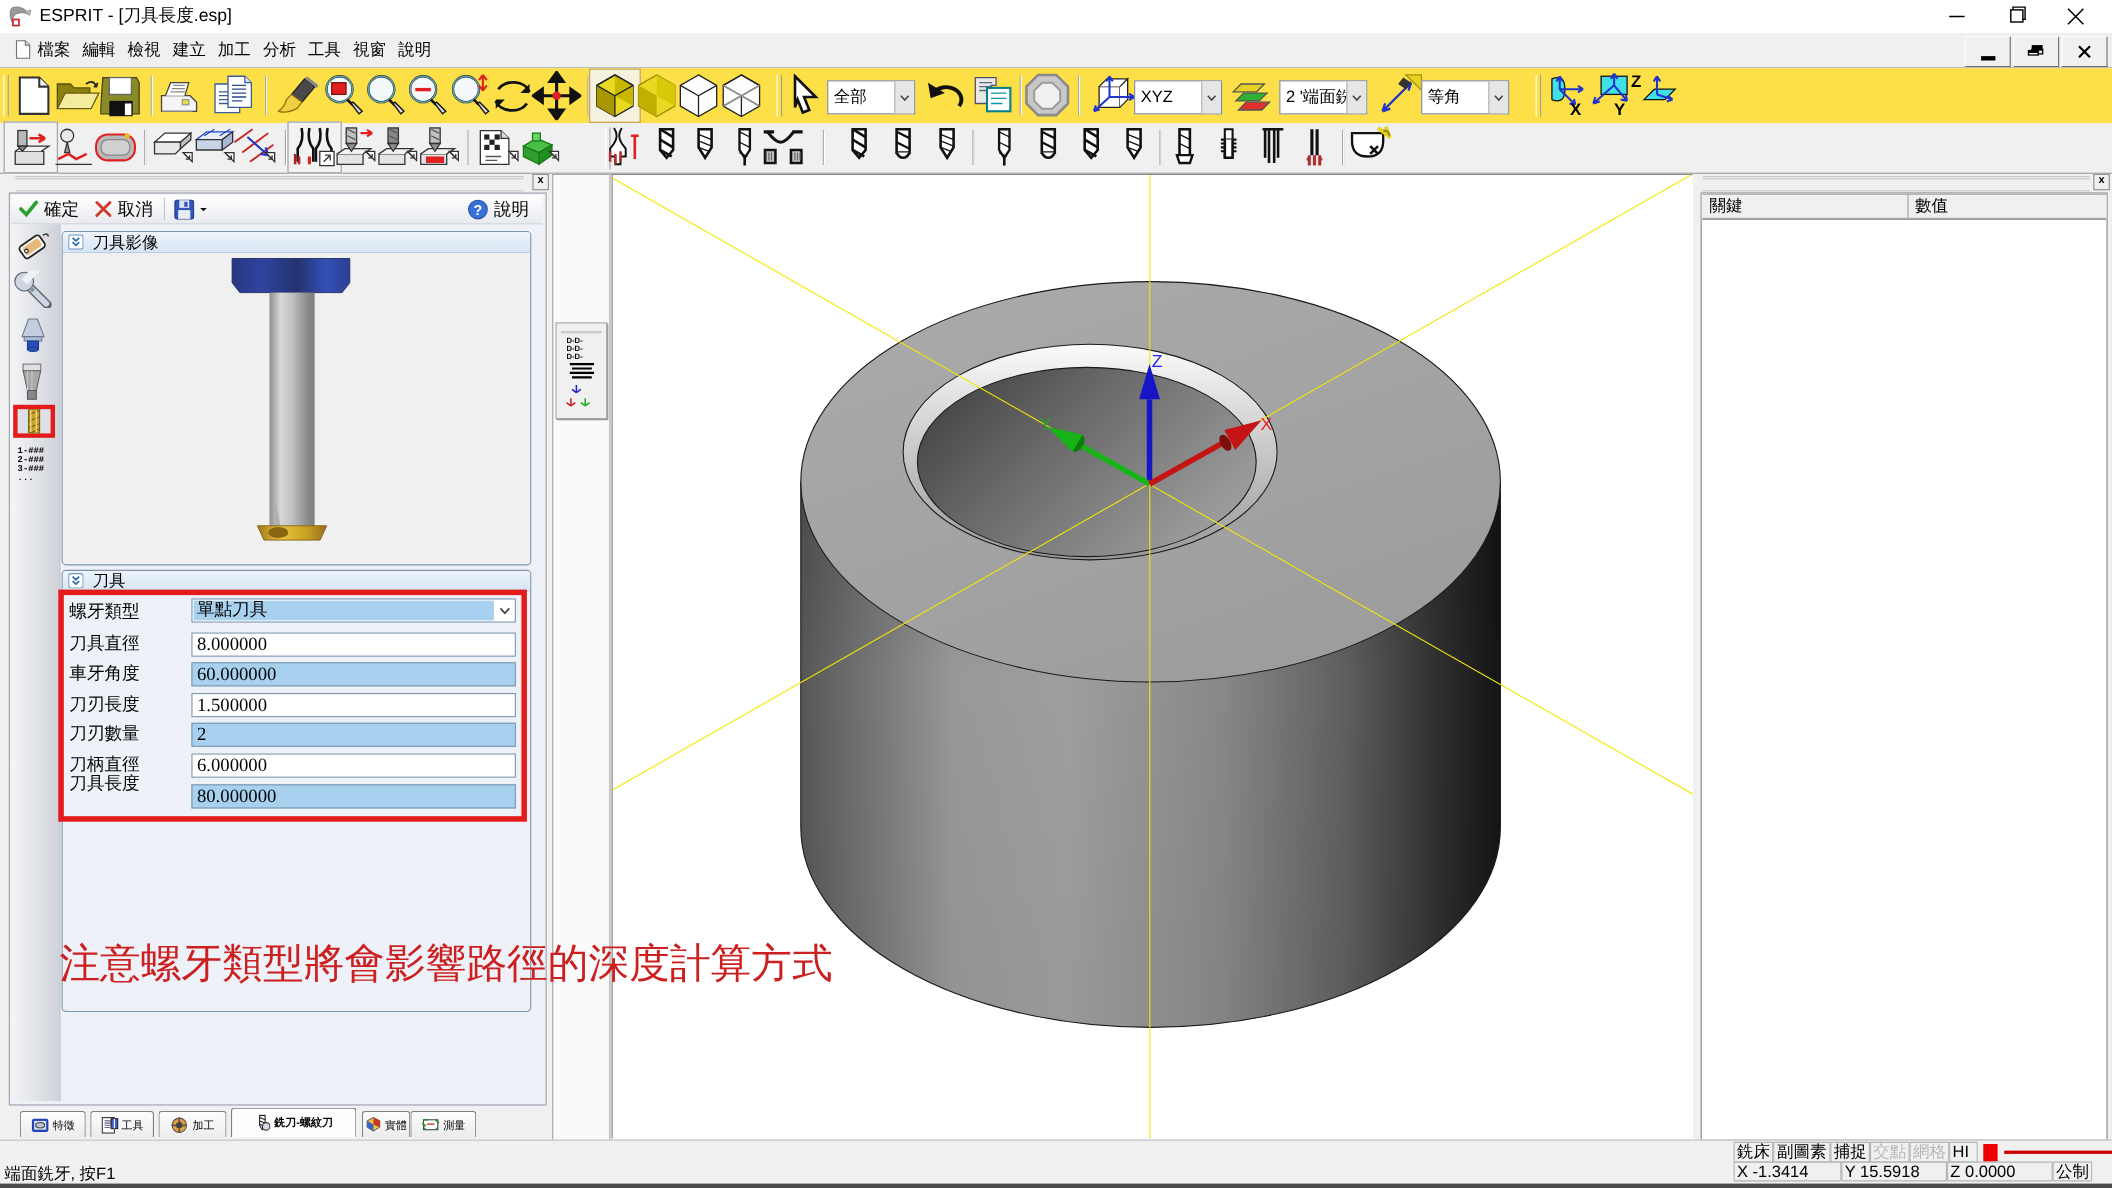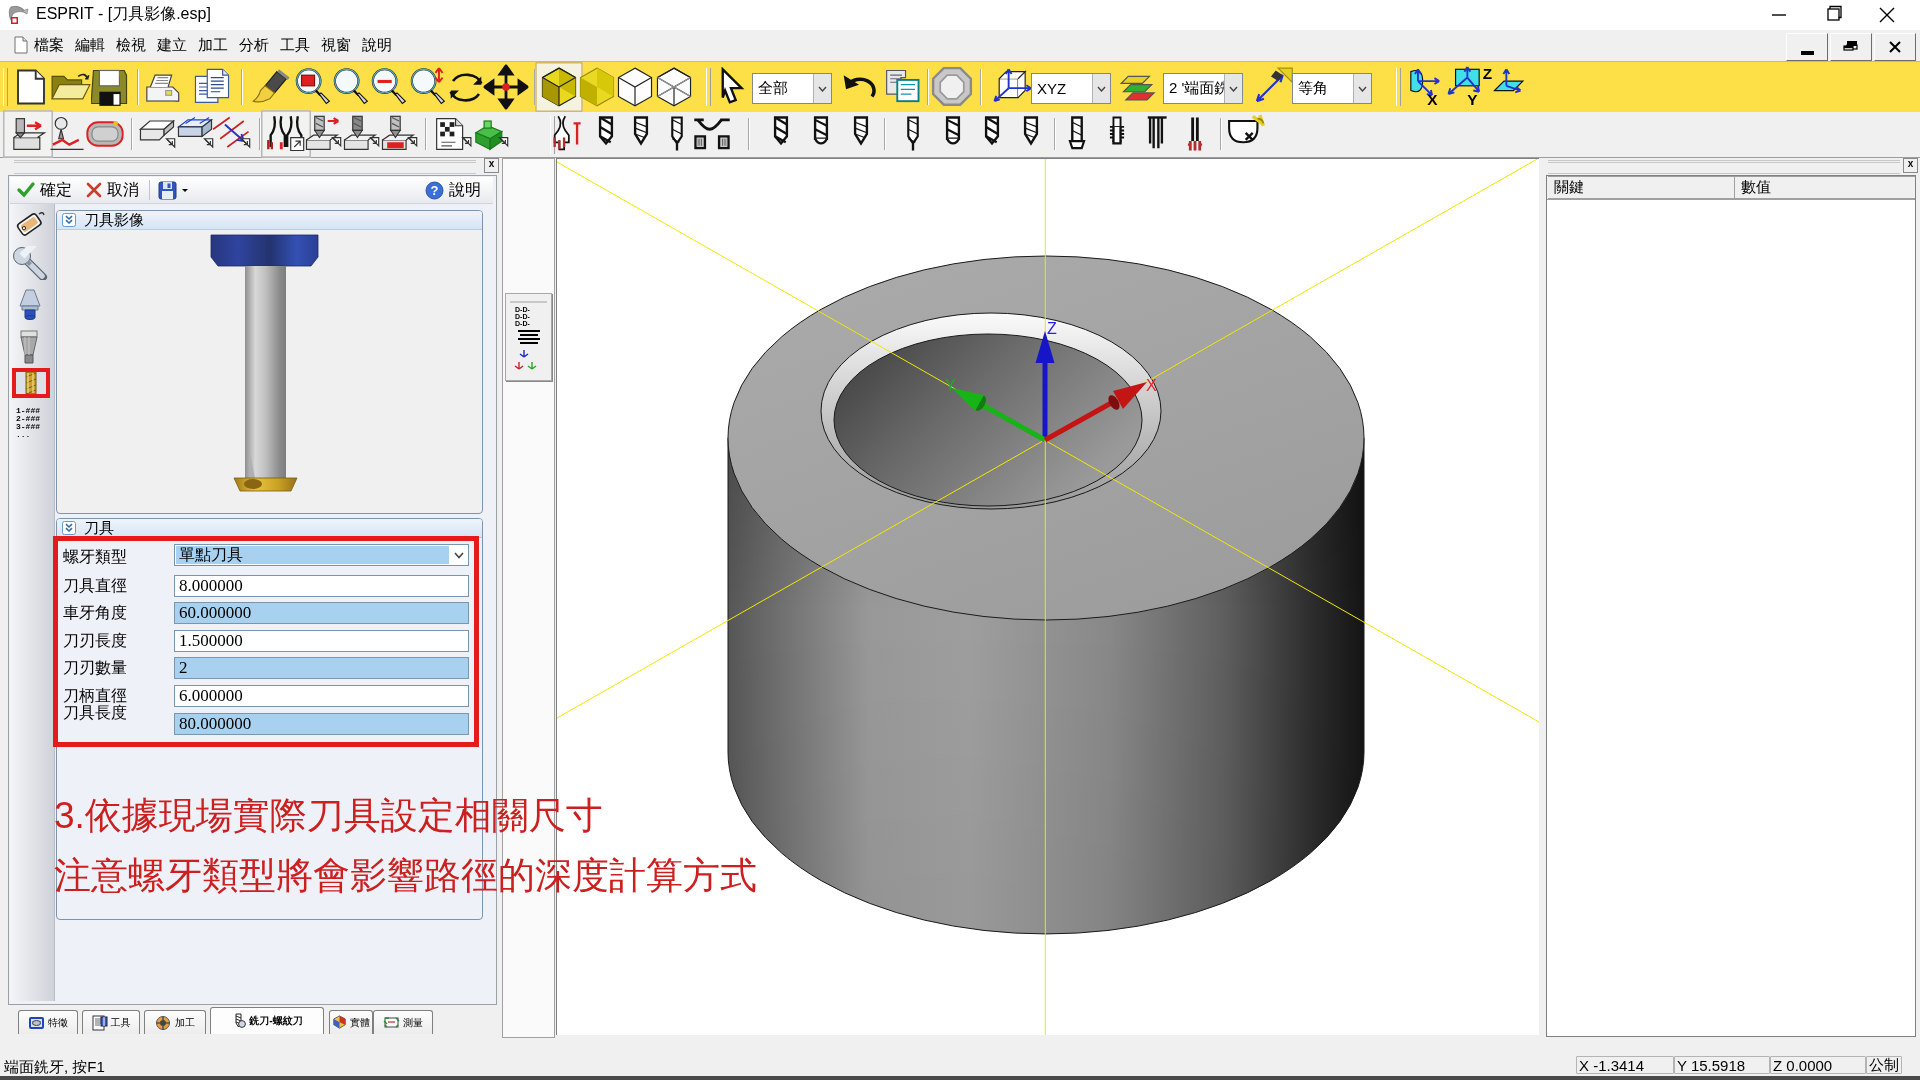--- a/index.html
+++ b/index.html
@@ -18,21 +18,21 @@
 <body>
 <div id="root">
 
 <div class="abs" style="left:0;top:0;width:1920px;height:30px;background:#ffffff">
   <svg class="abs" style="left:8px;top:5px" width="22" height="20" viewBox="0 0 22 20">
     <path d="M3 2 C9 0 16 3 18 8 C14 6 8 6 5 9 C3 12 3 15 5 18 C1 14 0 5 3 2 Z" fill="#9a9a9a" stroke="#707070" stroke-width="0.7"></path>
     <path d="M14 6 L20 4 L19 9 Z" fill="#b8b8b8" stroke="#808080" stroke-width="0.6"></path>
     <rect x="3" y="12" width="7" height="7" fill="#cc2222"></rect>
         <rect x="4.5" y="13.5" width="4" height="4" fill="#ffffff"></rect>
   </svg>
-  <div class="abs" style="left:36px;top:4px;font-size:16px;color:#000">ESPRIT - [刀具影像.esp]</div>
+  <div class="abs" style="left:36px;top:4px;font-size:16px;color:#000">ESPRIT - [刀具長度.esp]</div>
   <svg class="abs" style="left:1764px;top:0" width="156 " height="30" viewBox="0 0 156 30">
     <line x1="8" y1="15" x2="22" y2="15" stroke="#000" stroke-width="1.4"></line>
     <rect x="64" y="9" width="11" height="11" fill="none" stroke="#000" stroke-width="1.3"></rect>
     <path d="M66 9 v-2.5 h11 v11 h-2.5" fill="none" stroke="#000" stroke-width="1.3"></path>
     <path d="M116 8 L130 22 M130 8 L116 22" stroke="#000" stroke-width="1.4"></path>
   </svg>
 </div>
 
 <div class="abs" style="left:0;top:30px;width:1920px;height:31px;background:#f0f0f0;border-bottom:1px solid #b8b8b8">
   <svg class="abs" style="left:12px;top:6px" width="18" height="18" viewBox="0 0 18 18">
@@ -855,26 +855,37 @@
           <path d="M2 4.5 L8.5 8.2 L8.5 15 L2 11 Z" fill="#3a62c8"></path>
         </svg>實體</div>
   <div class="tab" style="width:60px"><svg width="17" height="15" viewBox="0 0 17 15">
           <rect x="2" y="3" width="13" height="9" fill="#fff" stroke="#445"></rect>
           <path d="M2 3 l4 0 M1 6 l3 3 M13 3 l3 3" stroke="#2a8a2a" stroke-width="1.4"></path>
           <path d="M4 12 l-2 -2 m11 2 l2 -2" stroke="#2a8a2a" stroke-width="1.4"></path>
           <path d="M5 7 h7" stroke="#cc2222" stroke-width="1.2"></path>
         </svg>測量</div>
 </div>
 
+<div class="abs" style="left:0;top:1036px;width:1920px;height:21px;background:#f0f0f0;border-top:1px solid #c0c0c0">
+  <div class="abs" style="left:1576px;top:1px;display:flex;font-size:16px">
+    <div class="scell" style="width:30px;justify-content:center">銑床</div>
+        <div class="scell" style="width:46px;justify-content:center">副圖素</div>
+        <div class="scell" style="width:30px;justify-content:center">捕捉</div>
+    <div class="scell" style="width:30px;justify-content:center;color:#b8b8b8">交點</div>
+        <div class="scell" style="width:30px;justify-content:center;color:#b8b8b8">網格</div>
+    <div class="scell" style="width:20px">HI</div>
+  </div>
+  <div class="abs" style="left:1803px;top:3px;width:13px;height:16px;background:#ee0000"></div>
+  <div class="abs" style="left:1822px;top:9px;width:98px;height:3px;background:#cc0000"></div>
+</div>
 <div class="abs" style="left:0;top:1057px;width:1920px;height:19px;background:#f0f0f0;font-size:16px">
   <div class="abs" style="left:4px;top:1px;font-size:15px">端面銑牙, 按F1</div>
   <div class="abs" style="left:1576px;top:-1px;display:flex;font-size:17px">
     <div class="scell" style="width:92px;height:16px">X -1.3414</div>
     <div class="scell" style="width:90px;height:16px">Y 15.5918</div>
     <div class="scell" style="width:90px;height:16px">Z 0.0000</div>
     <div class="scell" style="width:30px;height:16px">公制</div>
   </div>
 </div>
 <div class="abs" style="left:0;top:1076px;width:1920px;height:4px;background:#4a4a4a"></div>
 
-<div class="abs" style="left:54px;top:791px;font-size:37px;color:#cc2020;z-index:9;white-space:nowrap">3.依據現場實際刀具設定相關尺寸</div>
 <div class="abs" style="left:54px;top:851px;font-size:37px;color:#cc2020;z-index:9;white-space:nowrap">注意螺牙類型將會影響路徑的深度計算方式</div>
 
 </div>
 </body></html>

